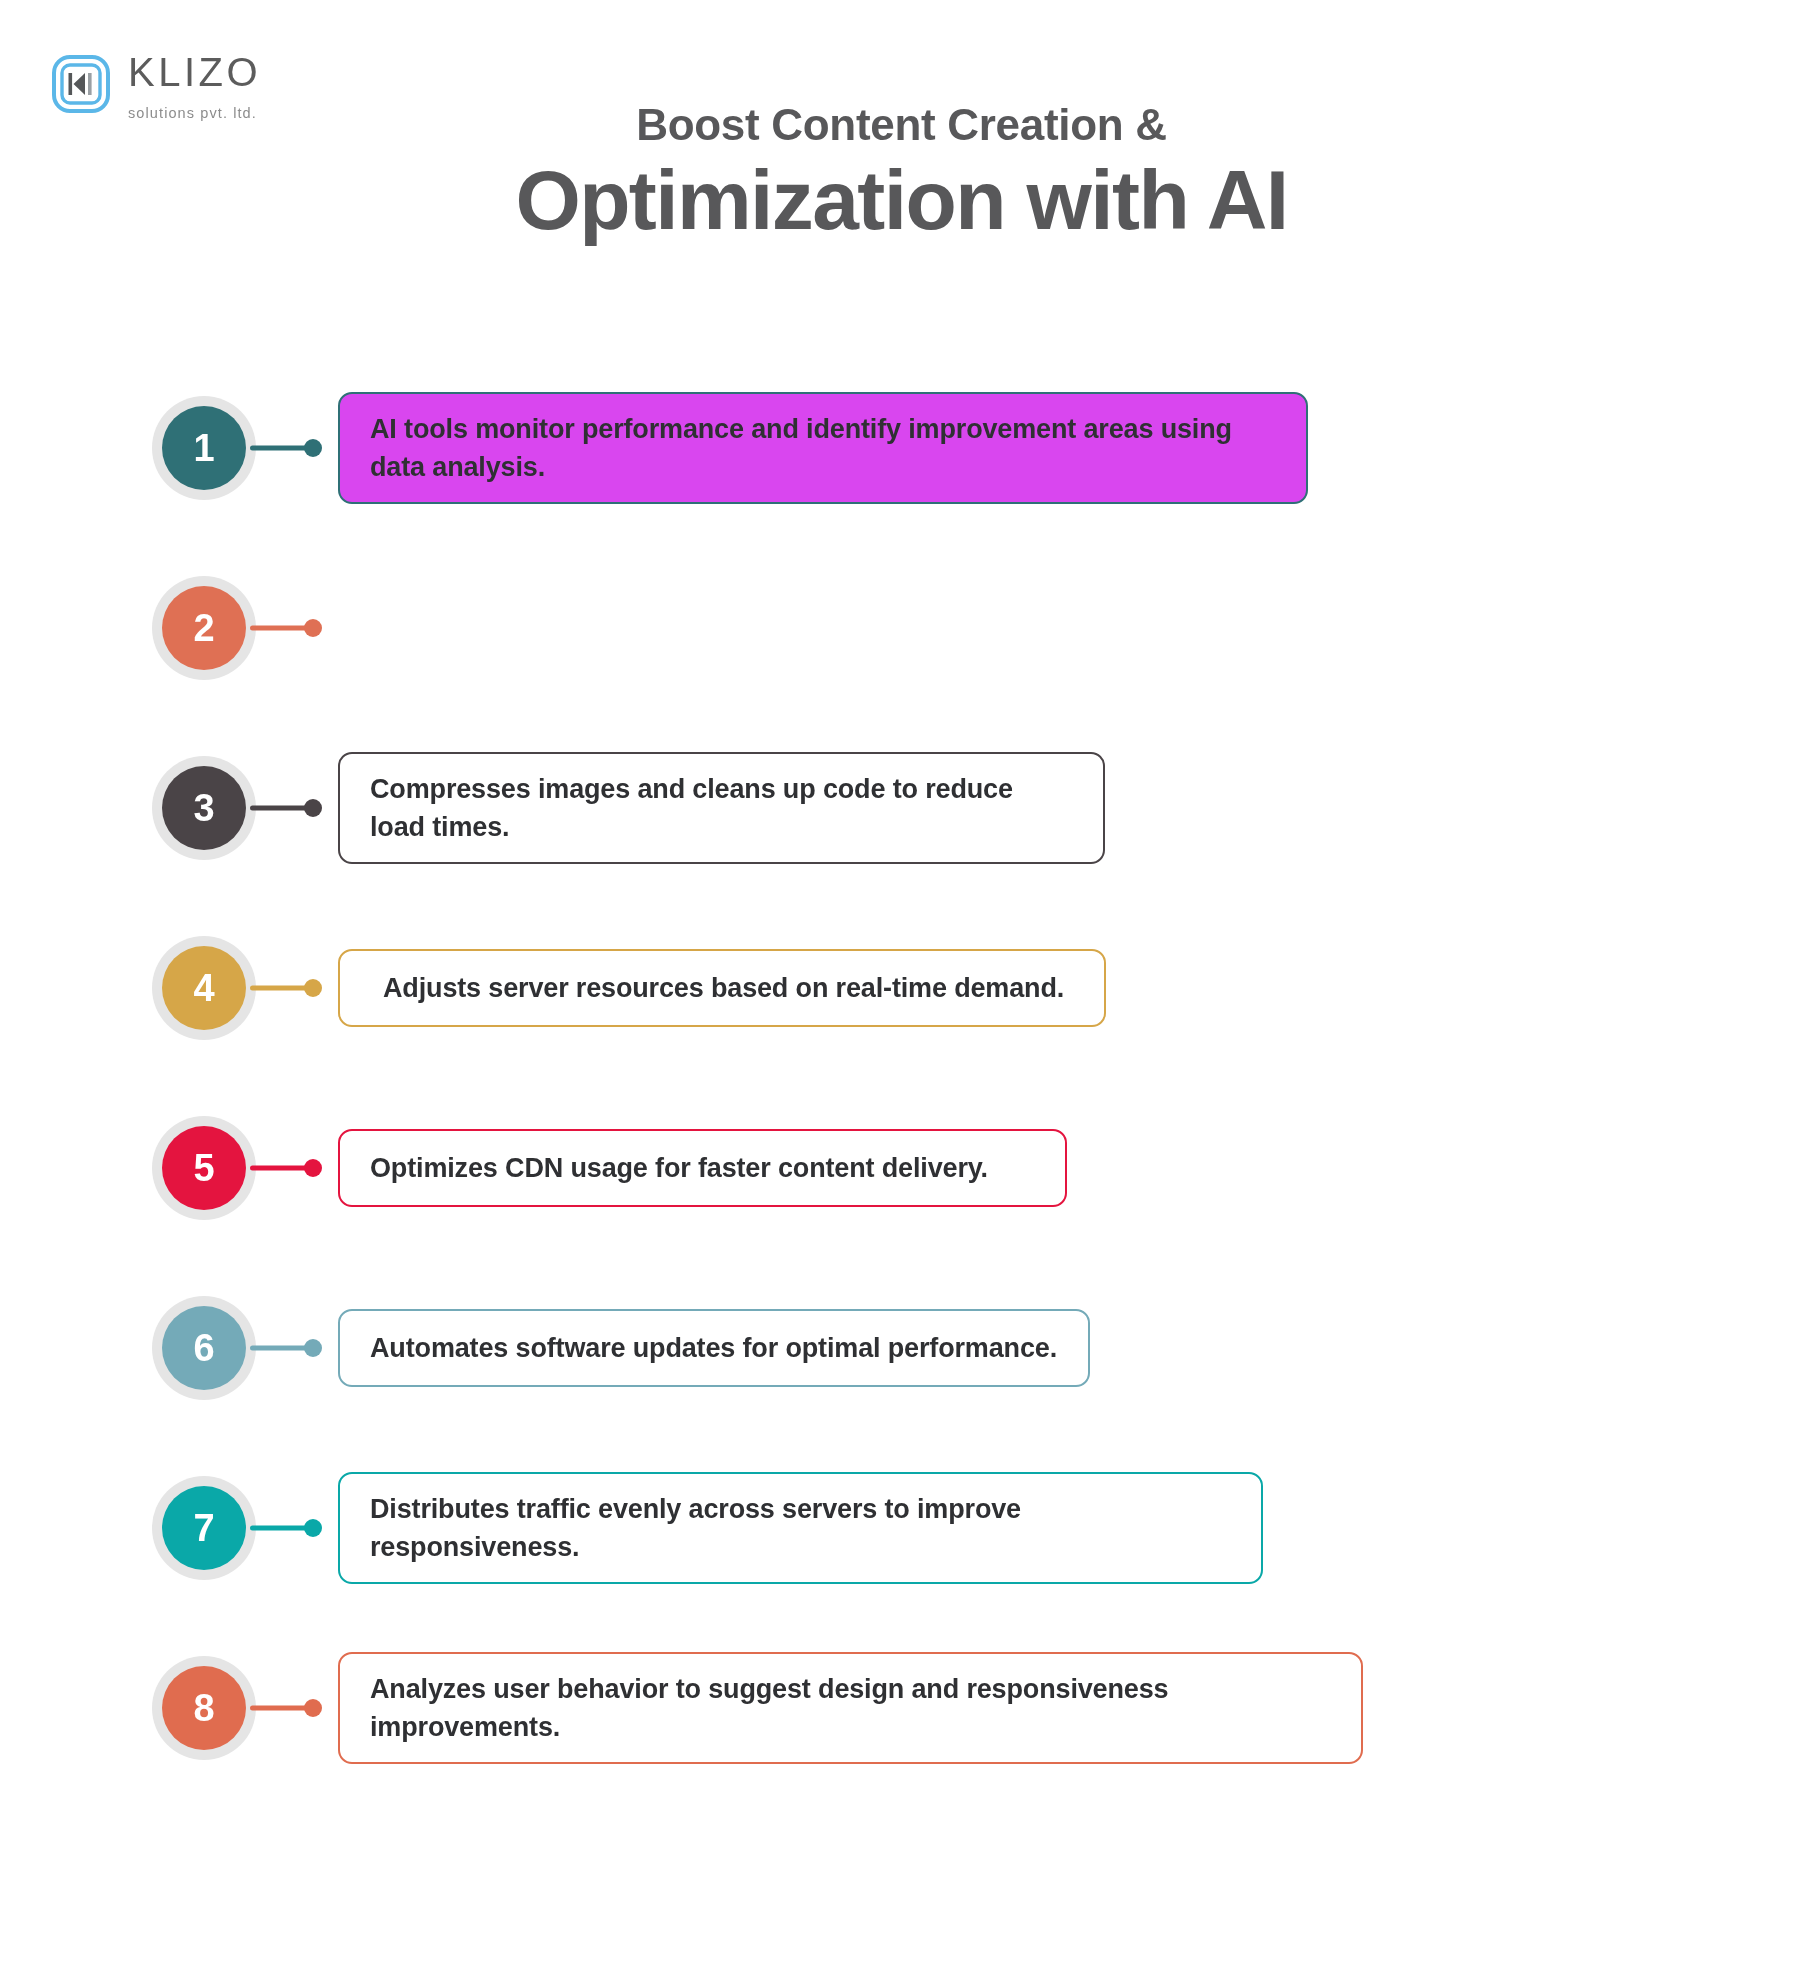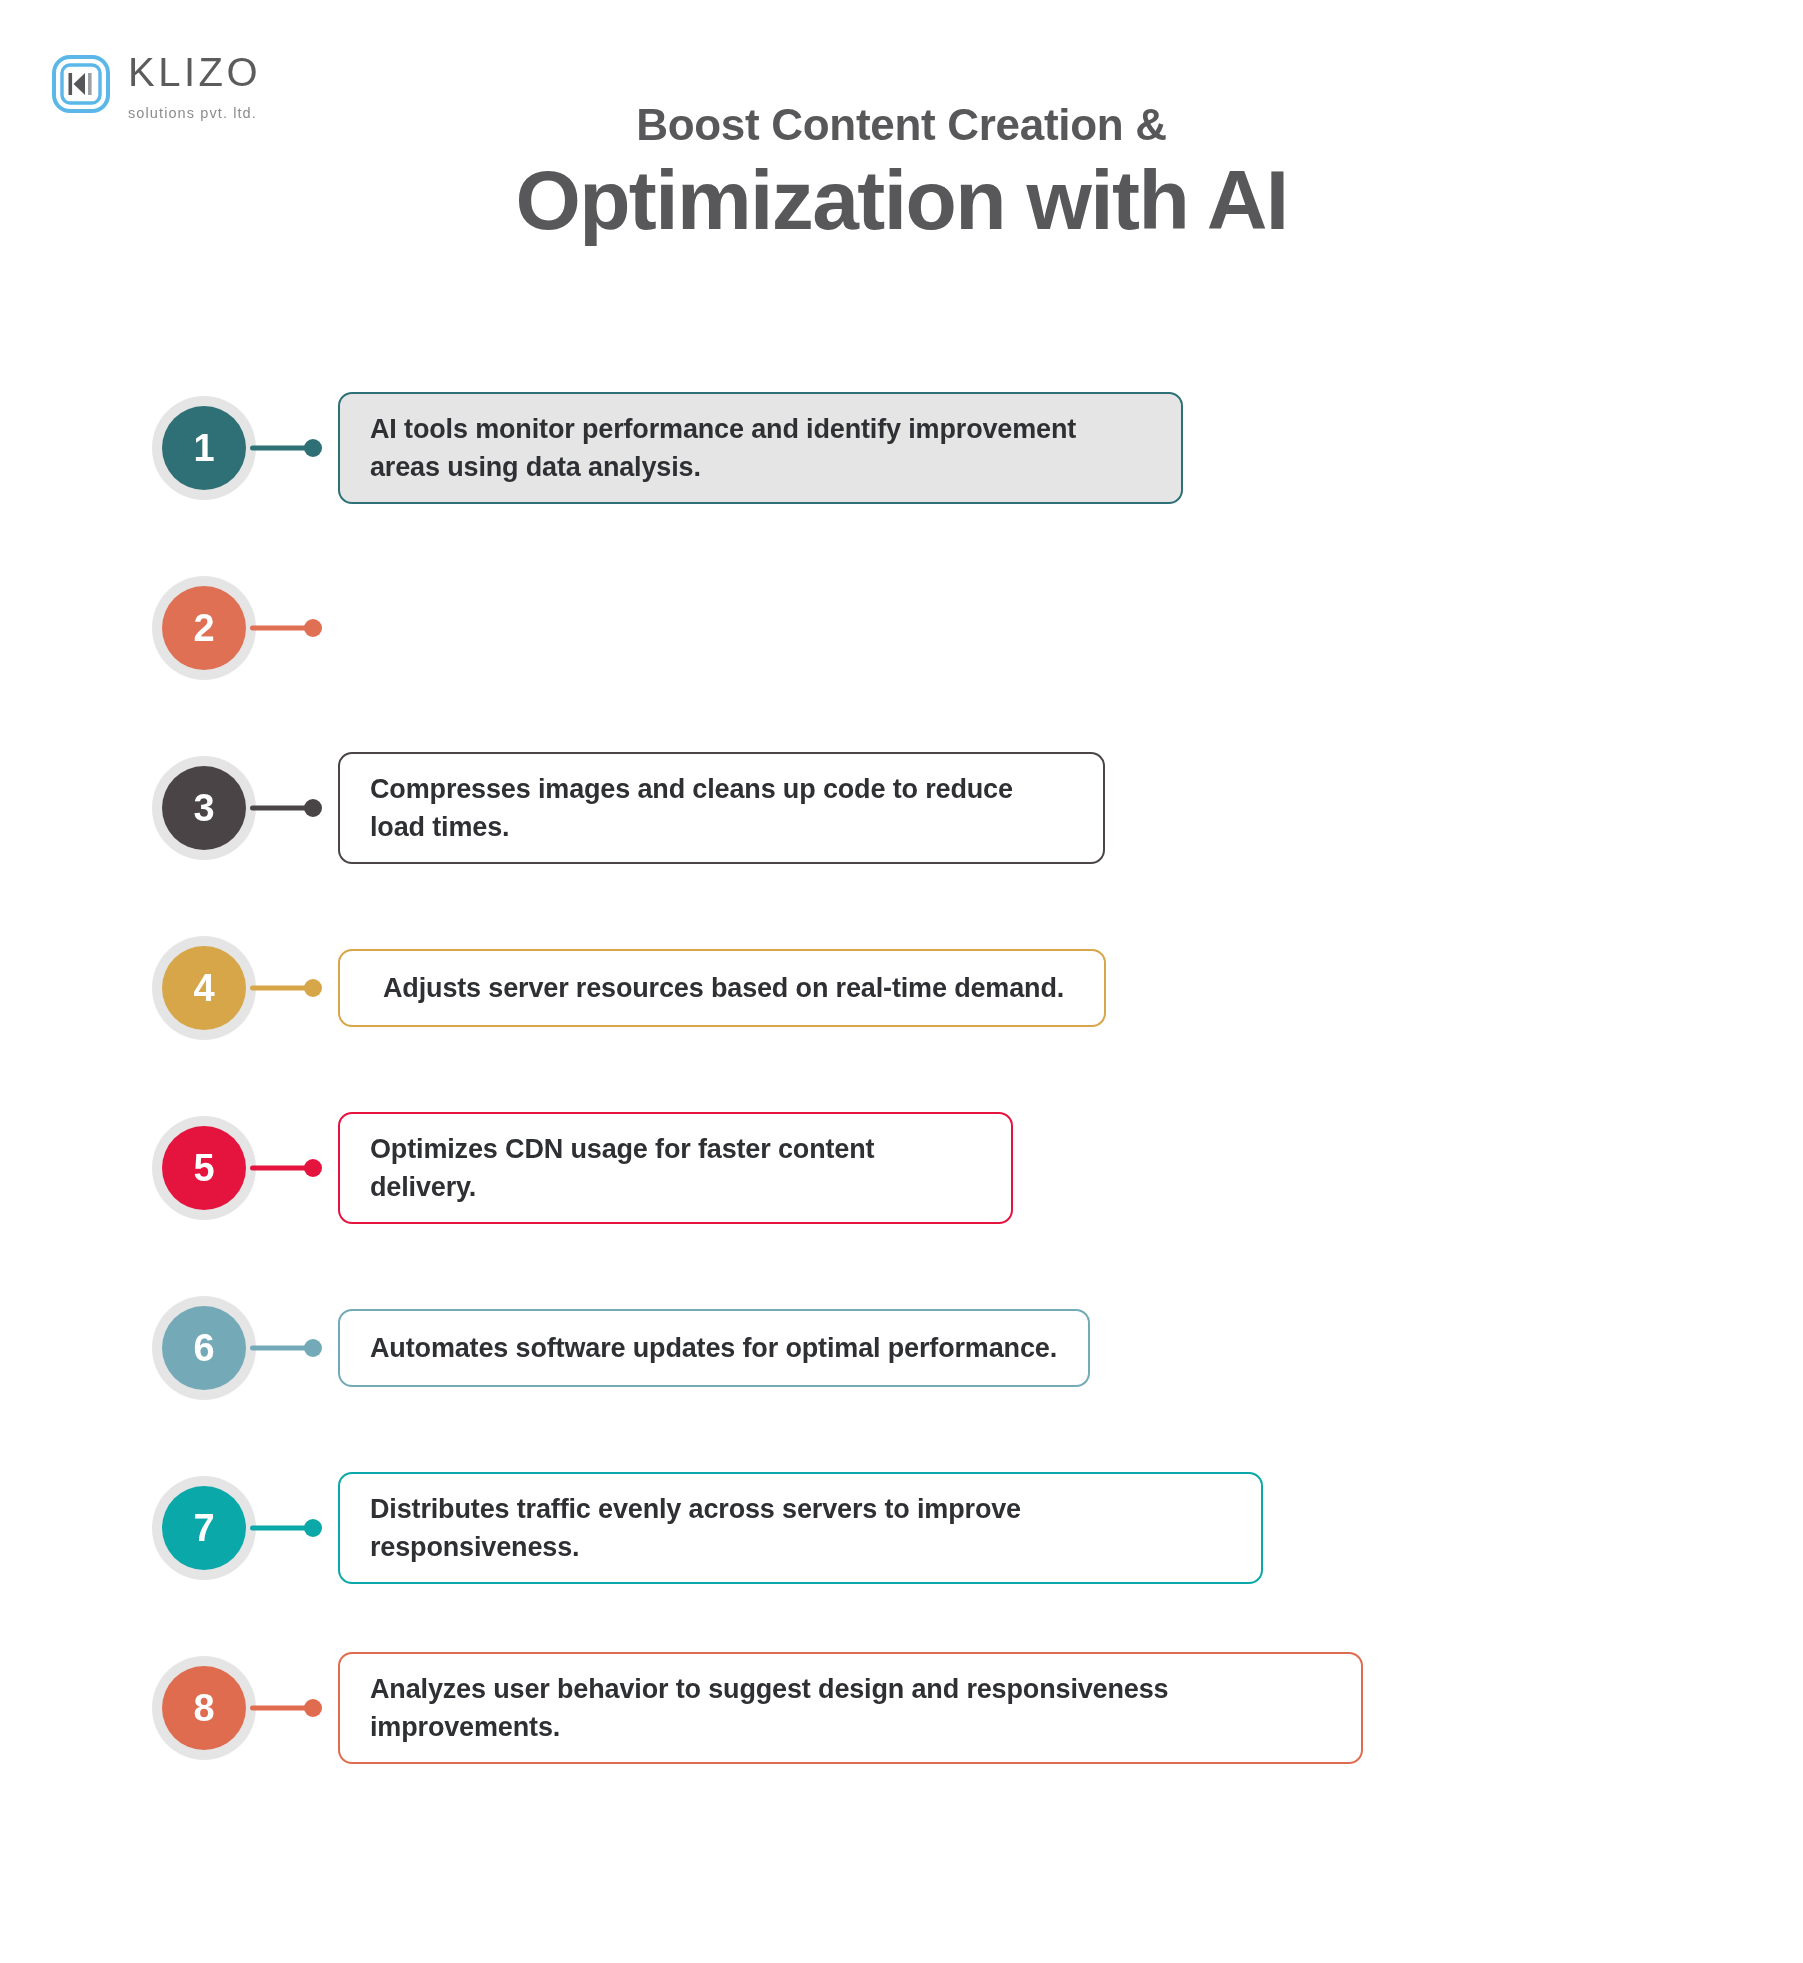--- a/index.html
+++ b/index.html
@@ -197,21 +197,21 @@
   <div class="steps" id="steps-container">
       <div class="step">
         <div class="badge-wrap">
           <div class="badge-ring" style="background: rgb(229, 229, 229);"></div>
           <div class="badge-circle" style="background: rgb(47, 112, 118);">1</div>
         </div>
         <div class="connector">
           <div class="connector-line" style="background: rgb(47, 112, 118);"></div>
           <div class="connector-dot" style="background: rgb(47, 112, 118);"></div>
         </div>
-        <div class="card" style="border-color: rgb(47, 112, 118); background: #e5e5e5; width: 845px;">
+        <div class="card" style="border-color: rgb(47, 112, 118); background: #d946ef; width: 970px;">
           <div class="card-text" style="color: rgb(47, 48, 51);">AI tools monitor performance and identify improvement areas using data analysis.</div>
         </div>
       </div>
       <div class="step">
         <div class="badge-wrap">
           <div class="badge-ring" style="background: rgb(229, 229, 229);"></div>
           <div class="badge-circle" style="background: rgb(223, 112, 84);">2</div>
         </div>
         <div class="connector">
           <div class="connector-line" style="background: rgb(223, 112, 84);"></div>
@@ -246,21 +246,21 @@
       </div>
       <div class="step">
         <div class="badge-wrap">
           <div class="badge-ring" style="background: rgb(229, 229, 229);"></div>
           <div class="badge-circle" style="background: rgb(228, 20, 63);">5</div>
         </div>
         <div class="connector">
           <div class="connector-line" style="background: rgb(228, 20, 63);"></div>
           <div class="connector-dot" style="background: rgb(228, 20, 63);"></div>
         </div>
-        <div class="card" style="border-color: rgb(228, 20, 63); background: rgb(255, 255, 255); width: 675px;">
+        <div class="card" style="border-color: rgb(228, 20, 63); background: rgb(255, 255, 255); width: 729px;">
           <div class="card-text" style="color: rgb(47, 48, 51);">Optimizes CDN usage for faster content delivery.</div>
         </div>
       </div>
       <div class="step">
         <div class="badge-wrap">
           <div class="badge-ring" style="background: rgb(229, 229, 229);"></div>
           <div class="badge-circle" style="background: rgb(116, 170, 184);">6</div>
         </div>
         <div class="connector">
           <div class="connector-line" style="background: rgb(116, 170, 184);"></div>

